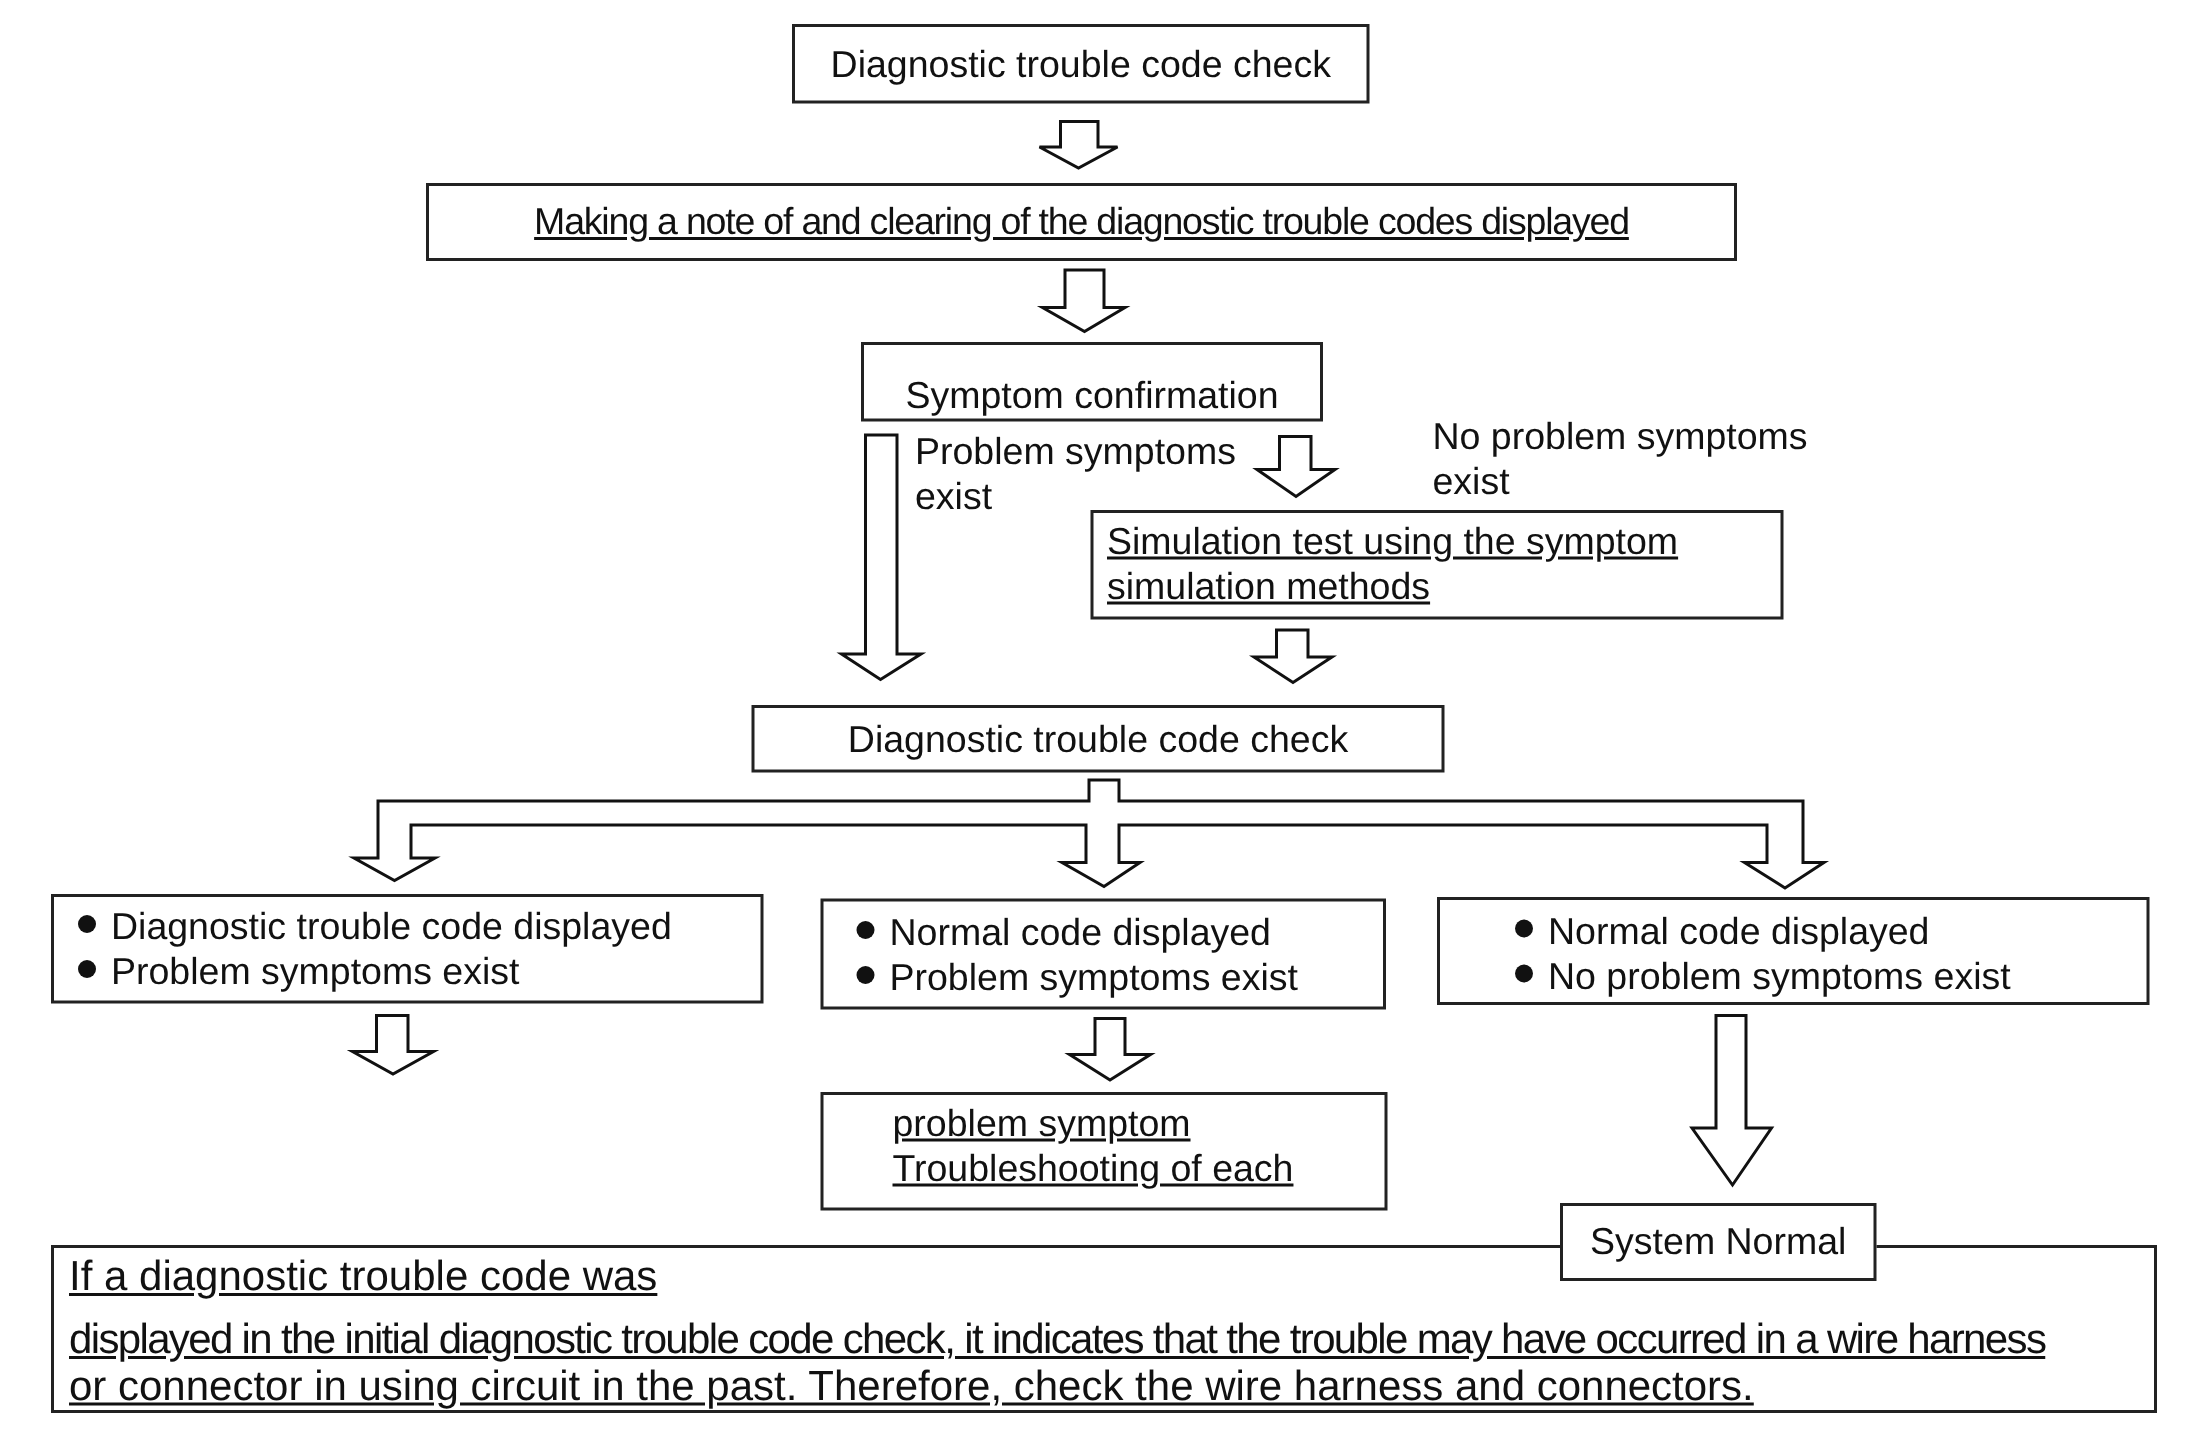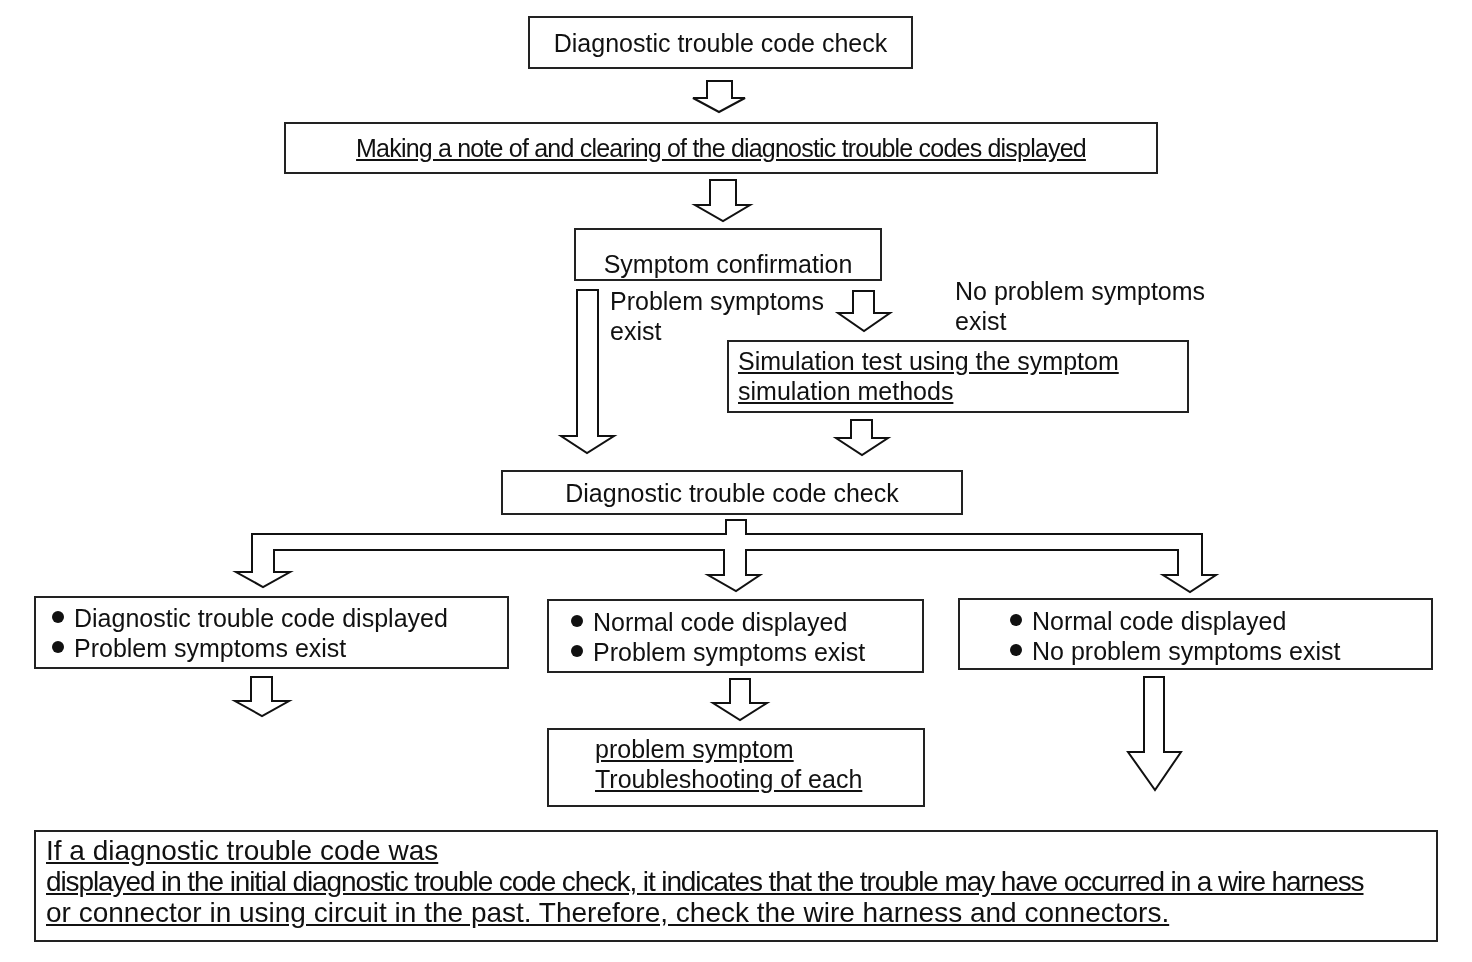--- a/index.html
+++ b/index.html
@@ -105,18 +105,21 @@
     <span class="bul">
       <span class="dot"></span><span>Normal code displayed</span>
     </span>
     <span class="bul">
       <span class="dot"></span><span>No problem symptoms exist</span>
     </span>
   </div>
 
   <div class="box" style="left:34px; top:826px; width:1404px; height:112px; padding:3px 0 0 10px; font-size:28px; line-height:31px;">
     <span class="line">If a diagnostic trouble code was</span>
-    <span class="line narrow" style="letter-spacing:-1.1px;">displayed in the initial diagnostic trouble code check, it indicates that the trouble may have occurred in a wire harness</span>
+    <span class="line narrow" style="letter-spacing:-1.1px;margin-top:11px;">displayed in the initial diagnostic trouble code check, it indicates that the trouble may have occurred in a wire harness</span>
     <span class="line">or connector in using circuit in the past. Therefore, check the wire harness and connectors.</span>
   </div>
 
+  <div class="box center" style="left:1040px; top:798px; width:211px; height:52px;">
+    <span>System Normal</span>
+  </div>
 
 </div>
 
 </body></html>

